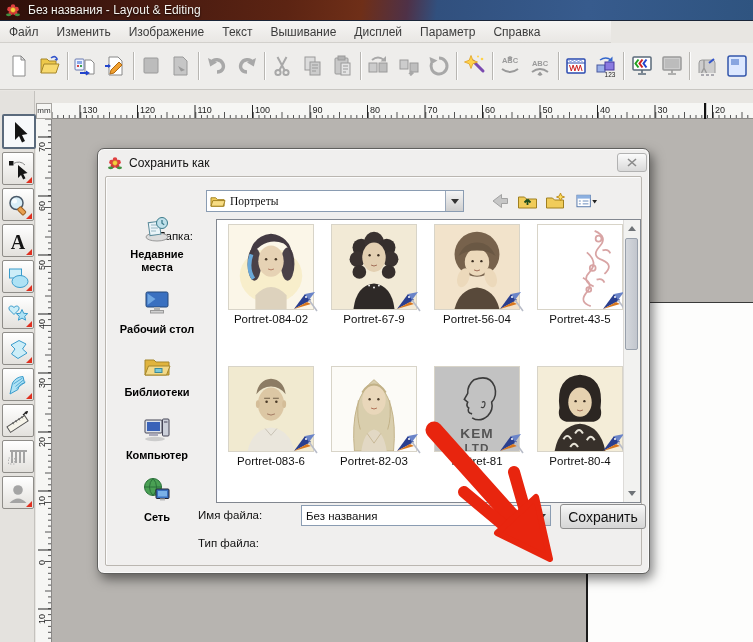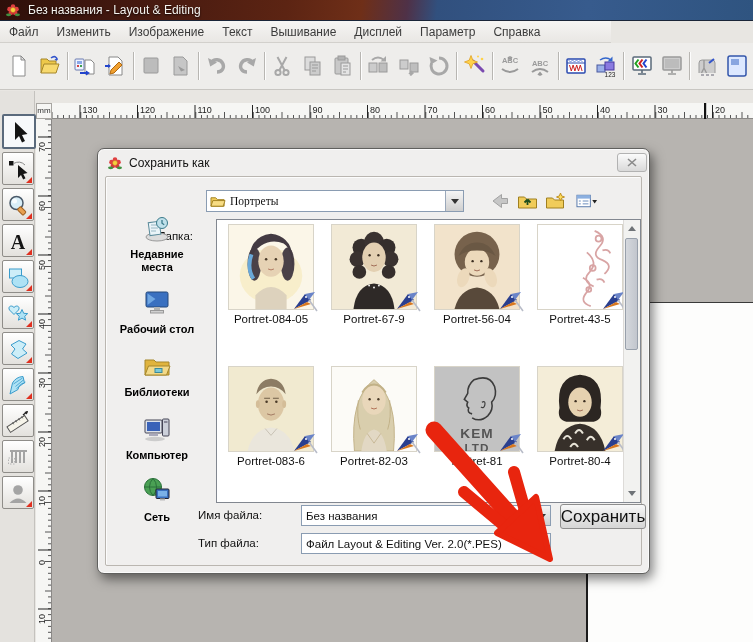--- a/index.html
+++ b/index.html
@@ -66,21 +66,21 @@
   .file-item{position:absolute;width:96px;text-align:center;}
   .thumb{position:relative;width:86px;height:86px;margin:0 auto;border:1px solid #d8d4c8;box-sizing:border-box;}
   .thumb svg.art{width:100%;height:100%;display:block;}
   .thumb .bird{position:absolute;right:-6px;bottom:-4px;width:27px;height:23px;}
   .fname{font-size:11.5px;color:#111;margin-top:3px;}
   .fl-scroll{position:absolute;right:0;top:0;bottom:0;width:16px;background:#f2f2f0;border-left:1px solid #dddbd8;}
   .fl-arrow{position:absolute;left:0;width:15px;height:15px;display:flex;align-items:center;justify-content:center;}
   .fl-thumbbar{position:absolute;left:1px;top:18px;width:13px;height:112px;background:linear-gradient(90deg,#d5d8dd,#c2c6cd);border:1px solid #98a0ab;border-radius:2px;box-sizing:border-box;}
   
   .push-btn{position:absolute;width:84px;height:23px;background:linear-gradient(#f8f8f8,#e6e6e6 45%,#d6d6d6);
-    border:1px solid #8e8e8e;border-radius:3px;font-size:17px;color:#111;display:flex;align-items:center;justify-content:center;}
+    border:1px solid #8e8e8e;border-radius:3px;font-size:14px;color:#111;display:flex;align-items:center;justify-content:center;}
   
   #red-arrow{position:absolute;left:420px;top:415px;width:145px;height:155px;z-index:40;pointer-events:none;}
   .ticklbl{fill:#222;font-size:9px;font-family:"Liberation Sans",sans-serif;}
 </style>
 </head>
 <body>
 
 <div id="screen">
 
   <div id="titlebar">
@@ -758,21 +758,21 @@
                 <circle cx="48" cy="35" r="1.3" fill="#4a3a28"></circle>
                 <path d="M40 45 q3 2 6 0" stroke="#b07860" fill="none"></path>
                 <path d="M27 72 Q43 55 59 72 L59 86 27 86Z" fill="#ddd2bd"></path>
               </svg><span><svg class="bird" viewBox="0 0 27 23">
                   <path d="M2 19 L13 4 L19 10 Z" fill="#2a3f8f"></path>
                   <path d="M13 4 L23 2 L17 10 Z" fill="#6a84c8"></path>
                   <path d="M2 19 L15 12 L19 14 Z" fill="#d87820"></path>
                   <path d="M17 10 L25 21" stroke="#b8bcc8" stroke-width="1.6"></path>
                   <circle cx="14" cy="7" r="1" fill="#fff"></circle>
                 </svg></span></div>
-            <div class="fname">Portret-084-05</div>
+            <div class="fname">Portret-084-02</div>
           </div>
           <div class="file-item" style="left: 109px; top: 4px;">
             <div class="thumb"><svg class="art" viewBox="0 0 86 86">
                 <rect width="86" height="86" fill="#f2ead6"></rect>
                 <circle cx="30" cy="23" r="9" fill="#352e2c"></circle>
                 <circle cx="43" cy="17" r="10" fill="#3a3230"></circle>
                 <circle cx="56" cy="23" r="9" fill="#352e2c"></circle>
                 <circle cx="26" cy="35" r="8" fill="#3a3230"></circle>
                 <circle cx="60" cy="35" r="8" fill="#3a3230"></circle>
                 <circle cx="28" cy="48" r="7" fill="#352e2c"></circle>
@@ -940,28 +940,20 @@
       <span class="val">Без названия</span>
       <span class="dd">
           <svg viewBox="0 0 8 6">
             <path d="M0 1 h8 l-4 5z" fill="#333"></path>
           </svg>
         </span>
     </div>
     <div class="push-btn" style="left:462px;top:355px;">Сохранить</div>
 
     <div class="dlg-label" style="left:100px;top:388px;">Тип файла:</div>
-    <div class="combo" style="left:203px;top:384px;width:250px;height:21px;">
-      <span class="val">Файл Layout &amp; Editing Ver. 2.0(*.PES)</span>
-      <span class="dd">
-          <svg viewBox="0 0 8 6">
-            <path d="M0 1 h8 l-4 5z" fill="#333"></path>
-          </svg>
-        </span>
-    </div>
   </div>
 
   <svg id="red-arrow" viewBox="0 0 145 155">
       <path d="M14 15 L108 120" stroke="#e8250e" stroke-width="17" stroke-linecap="round" fill="none"></path>
       <path d="M44 77 L93 118" stroke="#e8250e" stroke-width="12" stroke-linecap="round" fill="none"></path>
       <path d="M94 57 L112 120" stroke="#e8250e" stroke-width="12" stroke-linecap="round" fill="none"></path>
       <path d="M130 144 L77 118 L116 82 Z" fill="#e8250e" stroke="#e8250e" stroke-width="6" stroke-linejoin="round"></path>
     </svg>
 
 </div>

